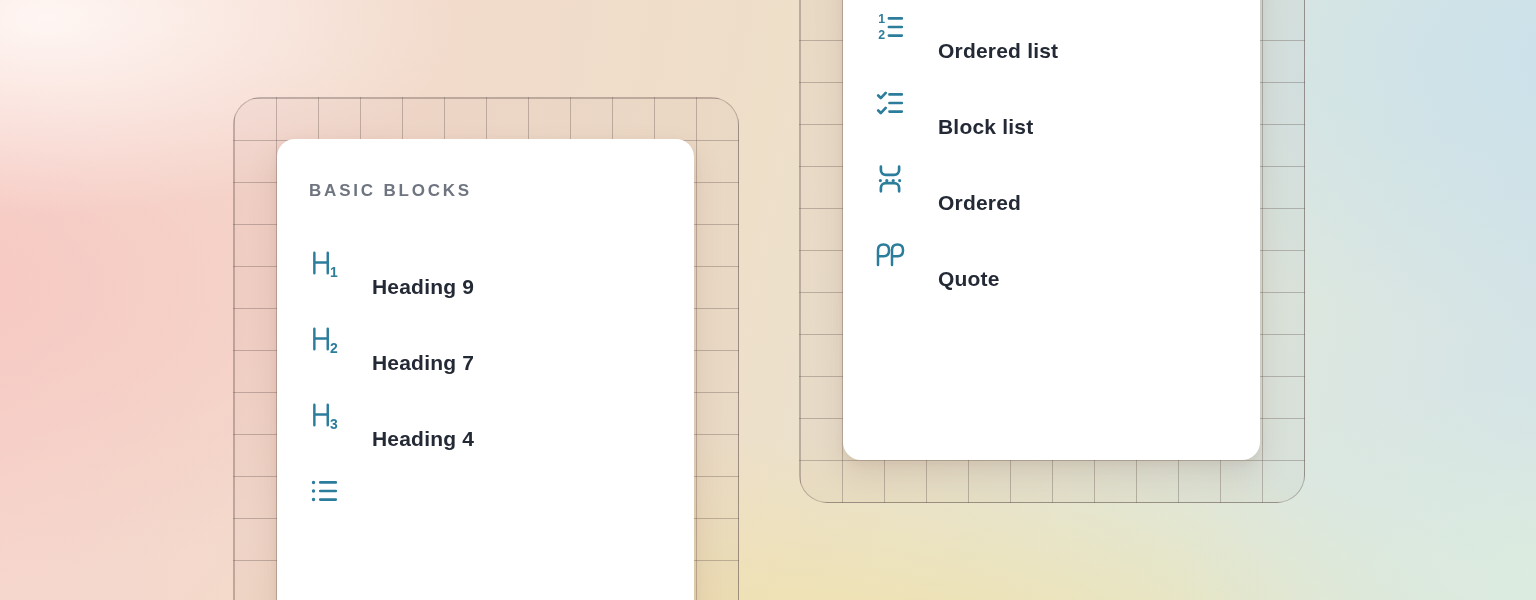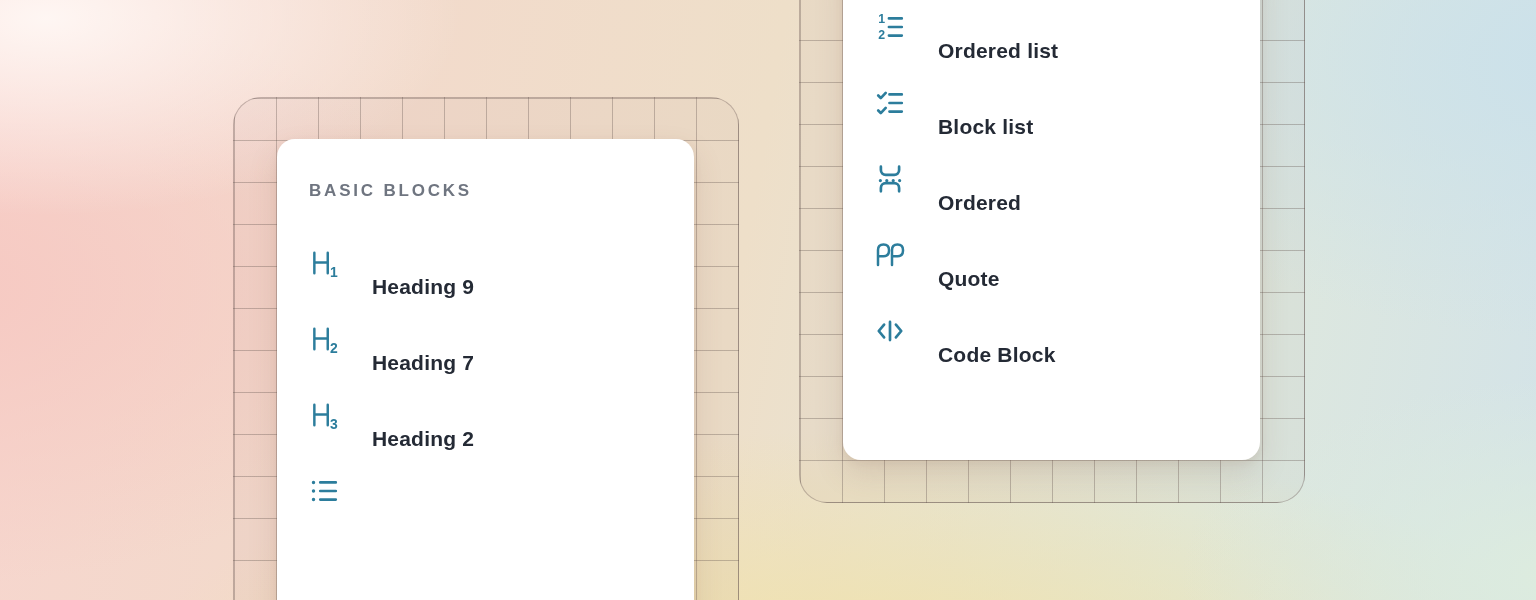--- a/index.html
+++ b/index.html
@@ -99,21 +99,21 @@
           </span>
           <span class="item-label">Heading 7</span>
         </div>
         <div class="menu-item">
           <span class="item-icon">
             <svg width="30" height="30" viewBox="0 0 28 28" fill="none" stroke="currentColor" stroke-linecap="round" stroke-linejoin="round" stroke-width="2.5">
               <path stroke-width="2.3" d="M5 4.5 V23.5 M5 13.5 H17.5 M17.5 4.5 V23.5"></path>
               <text x="19.5" y="27" font-family="Liberation Sans, sans-serif" font-size="13" font-weight="bold" fill="currentColor" stroke="none">3</text>
             </svg>
           </span>
-          <span class="item-label">Heading 2</span>
+          <span class="item-label">Heading 4</span>
         </div>
         <div class="menu-item">
           <span class="item-icon">
             <svg width="30" height="30" viewBox="0 0 28 28" fill="none" stroke="currentColor" stroke-linecap="round" stroke-linejoin="round" stroke-width="2.5">
               <path stroke-width="3.2" d="M4.2 6 h0.01 M4.2 14 h0.01 M4.2 22 h0.01"></path>
               <path d="M10.5 6 H25 M10.5 14 H25 M10.5 22 H25"></path>
             </svg>
           </span>
         </div>
       </div>
@@ -152,23 +152,15 @@
         </div>
         <div class="menu-item">
           <span class="item-icon">
             <svg width="32" height="30" viewBox="0 0 30 28" fill="none" stroke="currentColor" stroke-linecap="round" stroke-linejoin="round" stroke-width="2.5">
               <path d="M3 24 L3 9 Q3 3.5 8.5 3.5 Q14 3.5 14 9 L14 9.8 Q14 15.2 8.5 15.2 L3 15.2"></path>
               <path d="M17 24 L17 9 Q17 3.5 22.5 3.5 Q28 3.5 28 9 L28 9.8 Q28 15.2 22.5 15.2 L17 15.2"></path>
             </svg>
           </span>
           <span class="item-label">Quote</span>
         </div>
-        <div class="menu-item">
-          <span class="item-icon">
-            <svg width="30" height="30" viewBox="0 0 28 28" fill="none" stroke="currentColor" stroke-linecap="round" stroke-linejoin="round" stroke-width="2.5">
-              <path d="M8.5 8 L3.5 14 L8.5 20 M19.5 8 L24.5 14 L19.5 20 M14 5.5 V22.5"></path>
-            </svg>
-          </span>
-          <span class="item-label">Code Block</span>
-        </div>
       </div>
   </div>
 </div>
 
 </body></html>

